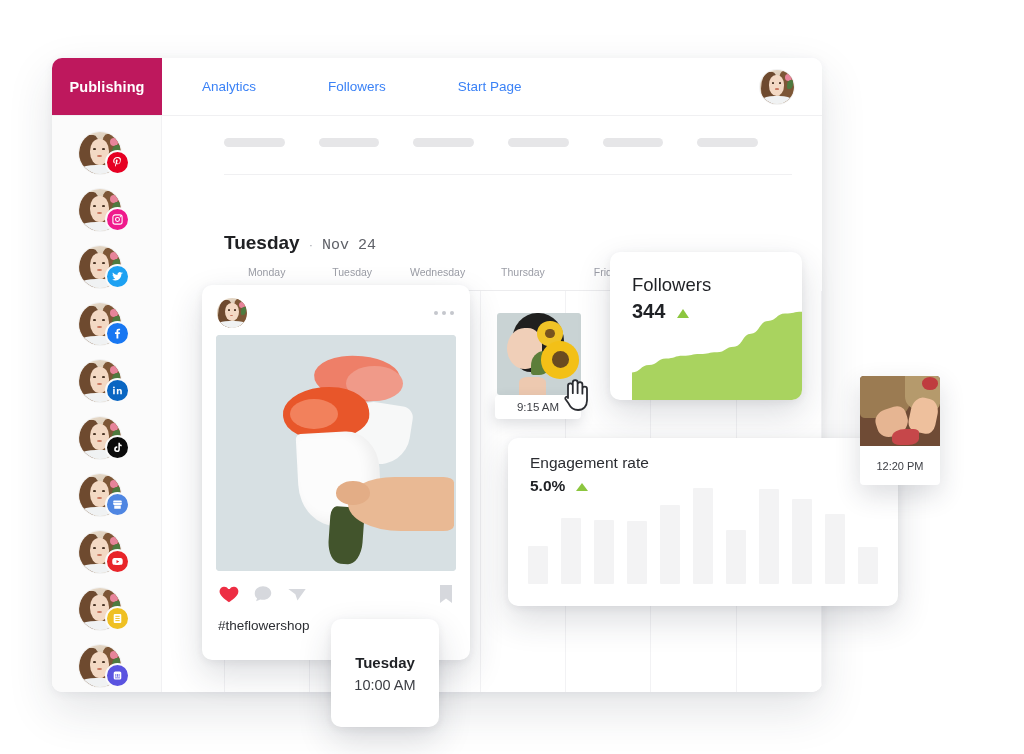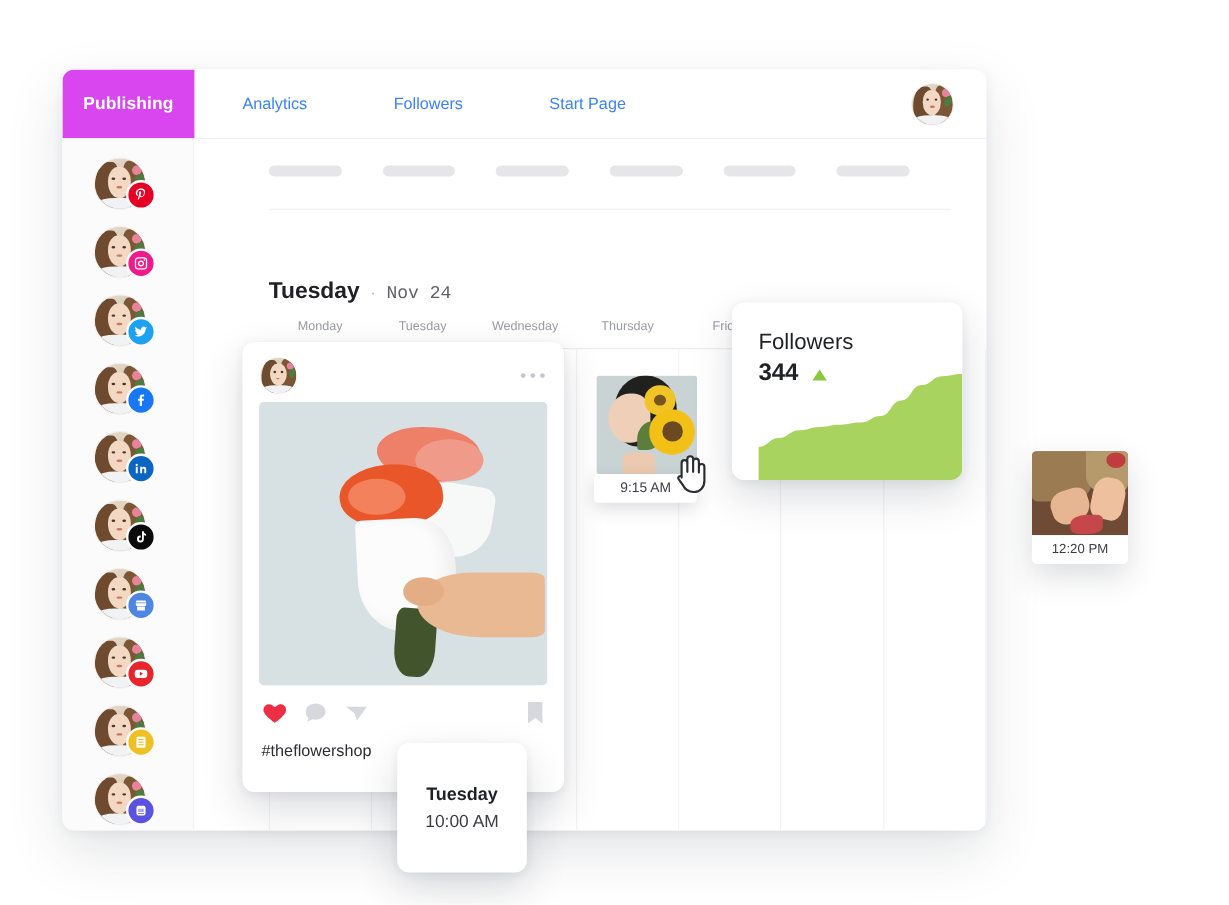--- a/index.html
+++ b/index.html
@@ -22,21 +22,21 @@
     overflow: hidden;
   }
 
   
   .tabbar {
     position: absolute; left: 0; top: 0; width: 100%; height: 58px;
     background: #fff; border-bottom: 1px solid #f0f0f2;
     display: flex; align-items: stretch;
   }
   .tab-primary {
-    width: 110px; background: #d946ef; color: #fff;
+    width: 110px; background: #be185d; color: #fff;
     display: flex; align-items: center; justify-content: center;
     font-size: 14.5px; font-weight: 700; letter-spacing: .1px;
   }
   .tabs-rest { display: flex; align-items: center; flex: 1; padding-left: 30px; }
   .tab {
     color: #3b82f6; font-size: 13.5px; padding: 0 10px;
     margin-right: 52px; white-space: nowrap;
   }
   .tab:last-child { margin-right: 0; }
   .top-avatar {
@@ -190,21 +190,21 @@
   .eng-title { position: absolute; left: 22px; top: 16px; font-size: 15.5px; color: #2b2d32; }
   .eng-val { position: absolute; left: 22px; top: 39px; font-size: 15.5px; font-weight: 700; color: #1f2125; }
   .eng-bars { position: absolute; left: 20px; right: 20px; bottom: 22px; height: 100px;
               display: flex; align-items: flex-end; gap: 13px; }
   .eng-bars .bar { flex: 1; background: #f3f3f4; border-radius: 1px; }
 
   
   .thumb-1220 { position: absolute; left: 860px; top: 376px; width: 80px;
      background: #fff; border-radius: 4px; box-shadow: 0 10px 26px rgba(40,45,60,.16); }
   .thumb-1220 .ph { width: 80px; height: 70px; overflow: hidden; border-radius: 4px 4px 0 0; }
-  .thumb-1220 .lbl { height: 24px; display: flex; align-items: center; justify-content: center;
+  .thumb-1220 .lbl { height: 39px; display: flex; align-items: center; justify-content: center;
      font-size: 11px; color: #3c3e44; }
   .dkphoto { width: 100%; height: 100%; position: relative; background: #6f4b35; }
   .dk-a { position: absolute; left: 0; top: 0; width: 62%; height: 60%;
           background: #9b7b52; border-radius: 0 0 40% 10%; }
   .dk-b { position: absolute; right: 0; top: 0; width: 44%; height: 48%;
           background: #b59a6c; border-radius: 0 0 20% 40%; }
   .dk-h1 { position: absolute; left: 20%; top: 46%; width: 40%; height: 40%;
            background: #e6b592; border-radius: 40% 30% 50% 40%; transform: rotate(-18deg); }
   .dk-h2 { position: absolute; right: 4%; top: 32%; width: 34%; height: 50%;
            background: #eec09d; border-radius: 40% 40% 30% 30%; transform: rotate(12deg); }
@@ -600,20 +600,40 @@
       <span>344</span>
       <span class="up-tri" style="border-bottom:9px solid #8cc63f;"></span>
     </div>
     <div class="foll-chart">
       <svg id="foll-svg" viewBox="0 0 200 92" preserveAspectRatio="none">
           <path d="M 0 64.4 C 10 64.4 10 57.04 20 57.04 C 30 57.04 30 50.6 40 50.6 C 50 50.6 50 47.84 60 47.84 C 70 47.84 70 46 80 46 C 90 46 90 44.16 100 44.16 C 110 44.16 110 38.64 120 38.64 C 130 38.64 130 25.760000000000005 140 25.760000000000005 C 150 25.760000000000005 150 12.879999999999995 160 12.879999999999995 C 170 12.879999999999995 170 5.52000000000001 180 5.52000000000001 C 190 5.52000000000001 190 3.680000000000007 200 3.680000000000007 L 200 92 L 0 92 Z" fill="#a9d35f"></path>
         </svg>
     </div>
   </div>
 
+  <div class="card eng-card">
+    <div class="eng-title">Engagement rate</div>
+    <div class="eng-val">
+      <span>5.0%</span>
+      <span class="up-tri" style="border-bottom:8px solid #8cc63f;"></span>
+    </div>
+    <div class="eng-bars" id="eng-bars">
+        <div class="bar" style="height: 38%; background: rgb(243, 243, 244);"></div>
+        <div class="bar" style="height: 66%; background: rgb(243, 243, 244);"></div>
+        <div class="bar" style="height: 64%; background: rgb(243, 243, 244);"></div>
+        <div class="bar" style="height: 63%; background: rgb(243, 243, 244);"></div>
+        <div class="bar" style="height: 79%; background: rgb(243, 243, 244);"></div>
+        <div class="bar" style="height: 96%; background: rgb(243, 243, 244);"></div>
+        <div class="bar" style="height: 54%; background: rgb(243, 243, 244);"></div>
+        <div class="bar" style="height: 95%; background: rgb(243, 243, 244);"></div>
+        <div class="bar" style="height: 85%; background: rgb(243, 243, 244);"></div>
+        <div class="bar" style="height: 70%; background: rgb(243, 243, 244);"></div>
+        <div class="bar" style="height: 37%; background: rgb(243, 243, 244);"></div>
+      </div>
+  </div>
 
   <div class="thumb-1220">
     <div class="ph">
       <div class="dkphoto">
         <div class="dk-a"></div>
           <div class="dk-b"></div>
         <div class="dk-r2"></div>
         <div class="dk-h1"></div>
           <div class="dk-h2"></div>
         <div class="dk-r"></div>

